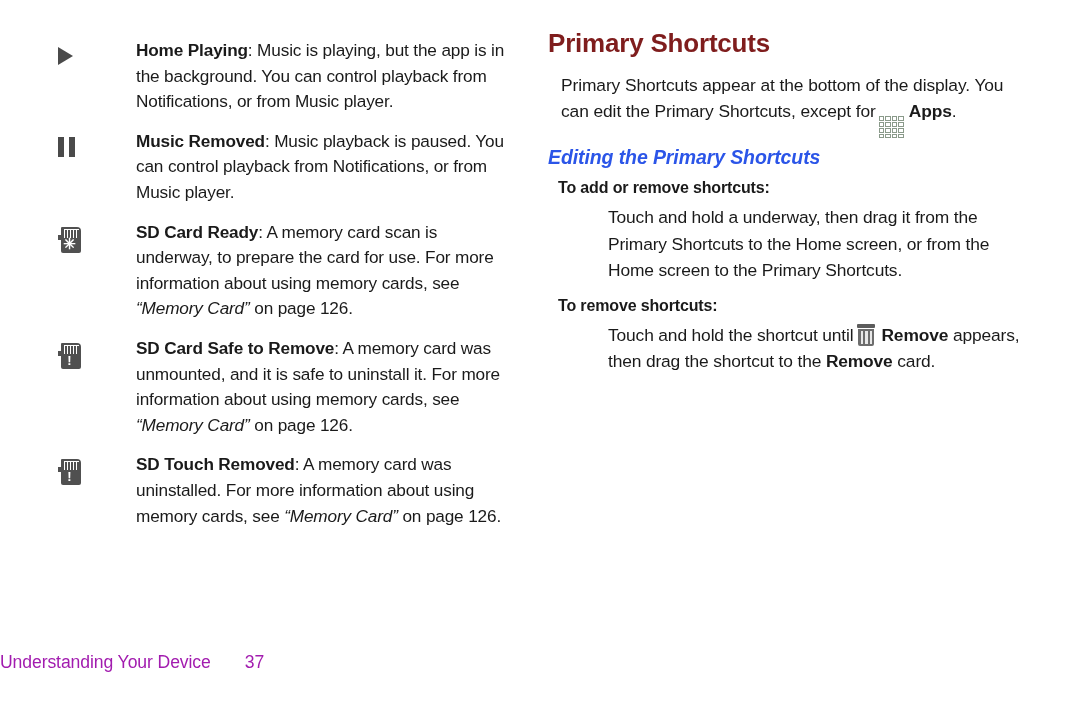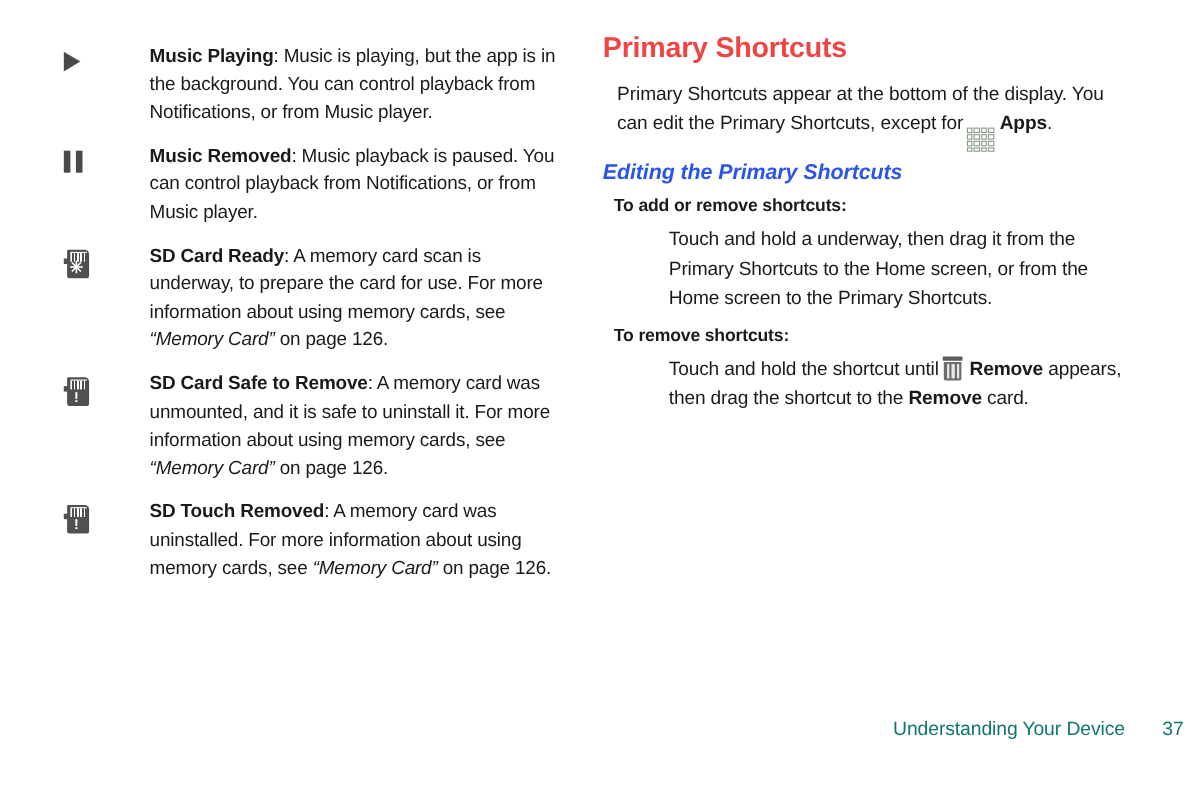--- a/index.html
+++ b/index.html
@@ -127,21 +127,21 @@
   }
   .sd-icon .mark.gear {
     font-size: 15px;
     line-height: 14px;
     top: 10px;
     letter-spacing: 0;
   }
 
   
   .h1-blue {
-    color: #ef4444;
+    color: #7f1d1d;
     font-size: 26px;
     font-weight: bold;
     letter-spacing: -0.2px;
     margin: 0 0 14px 0;
     line-height: 30px;
   }
   .h2-blue {
     color: #2b55e8;
     font-size: 19.5px;
     font-weight: bold;
@@ -225,41 +225,40 @@
     height: 13px;
     background: #e8e8e8;
   }
 
   
   .footer {
     position: absolute;
     left: 0;
     top: 652px;
     width: 1028px;
-    text-align: right;
+    text-align: left;
     font-size: 17.6px;
     letter-spacing: -0.1px;
-    color: #0f766e;
-    padding-left: 48px;
+    color: #a21caf;
   }
   .footer .title { display: inline-block; }
   .footer .num  { display: inline-block; margin-left: 34px; }
 </style>
 </head>
 <body>
 
 <div class="page">
 
   <div class="col-left">
 
     <div class="icon-row">
       <div class="icon-cell">
         <div class="play-icon"></div>
       </div>
-      <div class="icon-text"><b>Music Playing</b><span>: Music is playing, but the app is in the background. You can control playback from Notifications, or from Music player.</span></div>
+      <div class="icon-text"><b>Home Playing</b><span>: Music is playing, but the app is in the background. You can control playback from Notifications, or from Music player.</span></div>
     </div>
 
     <div class="icon-row">
       <div class="icon-cell">
         <div class="pause-icon">
             <span></span>
             <span></span>
           </div>
       </div>
       <div class="icon-text"><b>Music Removed</b><span>: Music playback is paused. You can control playback from Notifications, or from Music player.</span></div>

